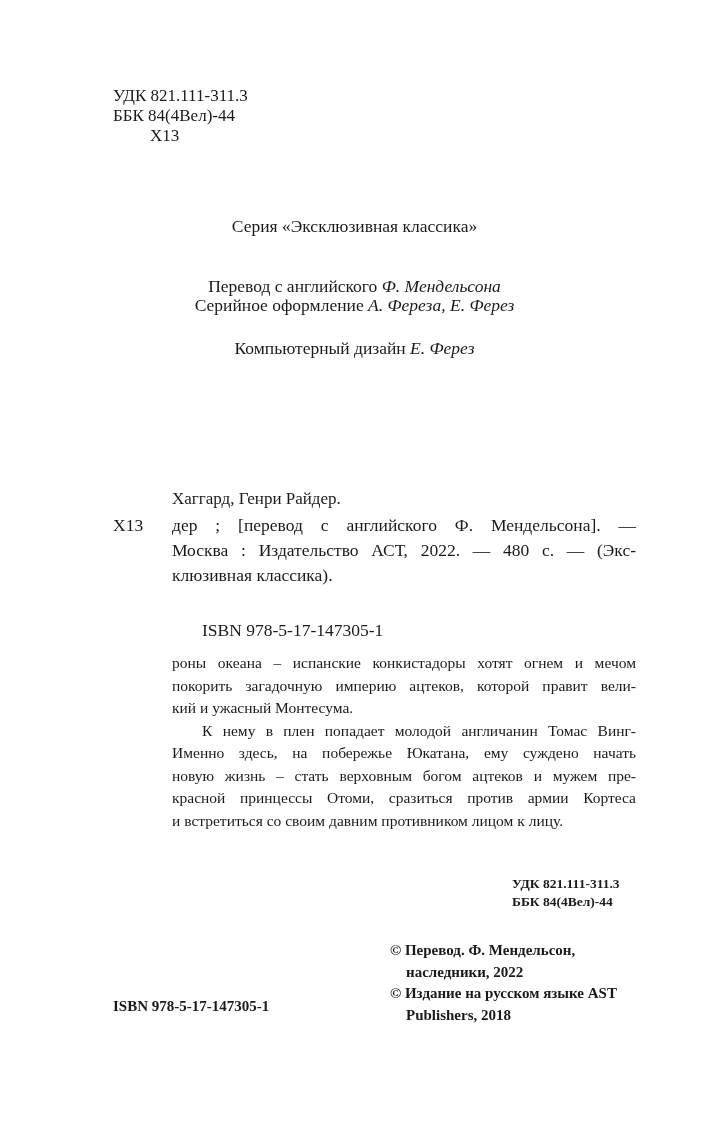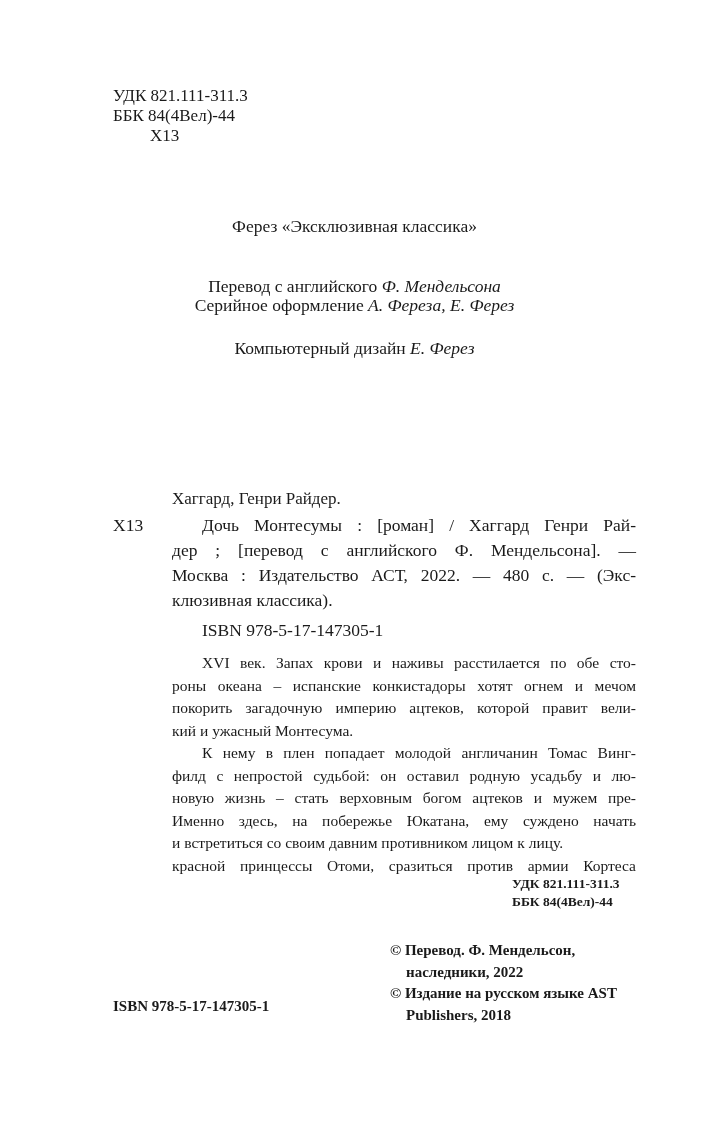--- a/index.html
+++ b/index.html
@@ -37,46 +37,43 @@
 </style>
 </head>
 <body>
 
 <div class="abs udk-top">
   <div>УДК 821.111-311.3</div>
   <div>ББК 84(4Вел)-44</div>
   <div class="x13">Х13</div>
 </div>
 
-<div class="abs credits series">Ферез «Эксклюзивная классика»</div>
+<div class="abs credits series">Серия «Эксклюзивная классика»</div>
 <div class="abs credits cred1"><span>Перевод с английского </span><i>Ф. Мендельсона</i></div>
 <div class="abs credits cred2"><span>Серийное оформление </span><i>А. Фереза, Е. Ферез</i></div>
 <div class="abs credits cred3"><span>Компьютерный дизайн </span><i>Е. Ферез</i></div>
 
 <div class="abs bib-author">Хаггард, Генри Райдер.</div>
 <div class="abs bib-x13">Х13</div>
 <div class="abs bib-body">
-  <span class="line indent">Дочь Монтесумы : [роман] / Хаггард Генри Рай-</span>
   <span class="line">дер ; [перевод с английского Ф. Мендельсона]. —</span>
   <span class="line">Москва : Издательство АСТ, 2022. — 480 с. — (Экс-</span>
   <span class="line last">клюзивная классика).</span>
 </div>
 <div class="abs isbn-mid">ISBN 978-5-17-147305-1</div>
 
 <div class="abs annot">
-  <span class="line indent">XVI век. Запах крови и наживы расстилается по обе сто-</span>
   <span class="line">роны океана – испанские конкистадоры хотят огнем и мечом</span>
   <span class="line">покорить загадочную империю ацтеков, которой правит вели-</span>
   <span class="line last">кий и ужасный Монтесума.</span>
   <span class="line indent">К нему в плен попадает молодой англичанин Томас Винг-</span>
-  <span class="line">филд с непростой судьбой: он оставил родную усадьбу и лю-</span>
+  <span class="line">Именно здесь, на побережье Юкатана, ему суждено начать</span>
   <span class="line">новую жизнь – стать верховным богом ацтеков и мужем пре-</span>
-  <span class="line">Именно здесь, на побережье Юкатана, ему суждено начать</span>
+  <span class="line">красной принцессы Отоми, сразиться против армии Кортеса</span>
   <span class="line last">и встретиться со своим давним противником лицом к лицу.</span>
-  <span class="line">красной принцессы Отоми, сразиться против армии Кортеса</span>
 </div>
 
 <div class="abs udk-bottom">
   <div>УДК 821.111-311.3</div>
   <div>ББК 84(4Вел)-44</div>
 </div>
 
 <div class="abs copyright">
   <div>© Перевод. Ф. Мендельсон,</div>
   <div class="cont">наследники, 2022</div>

